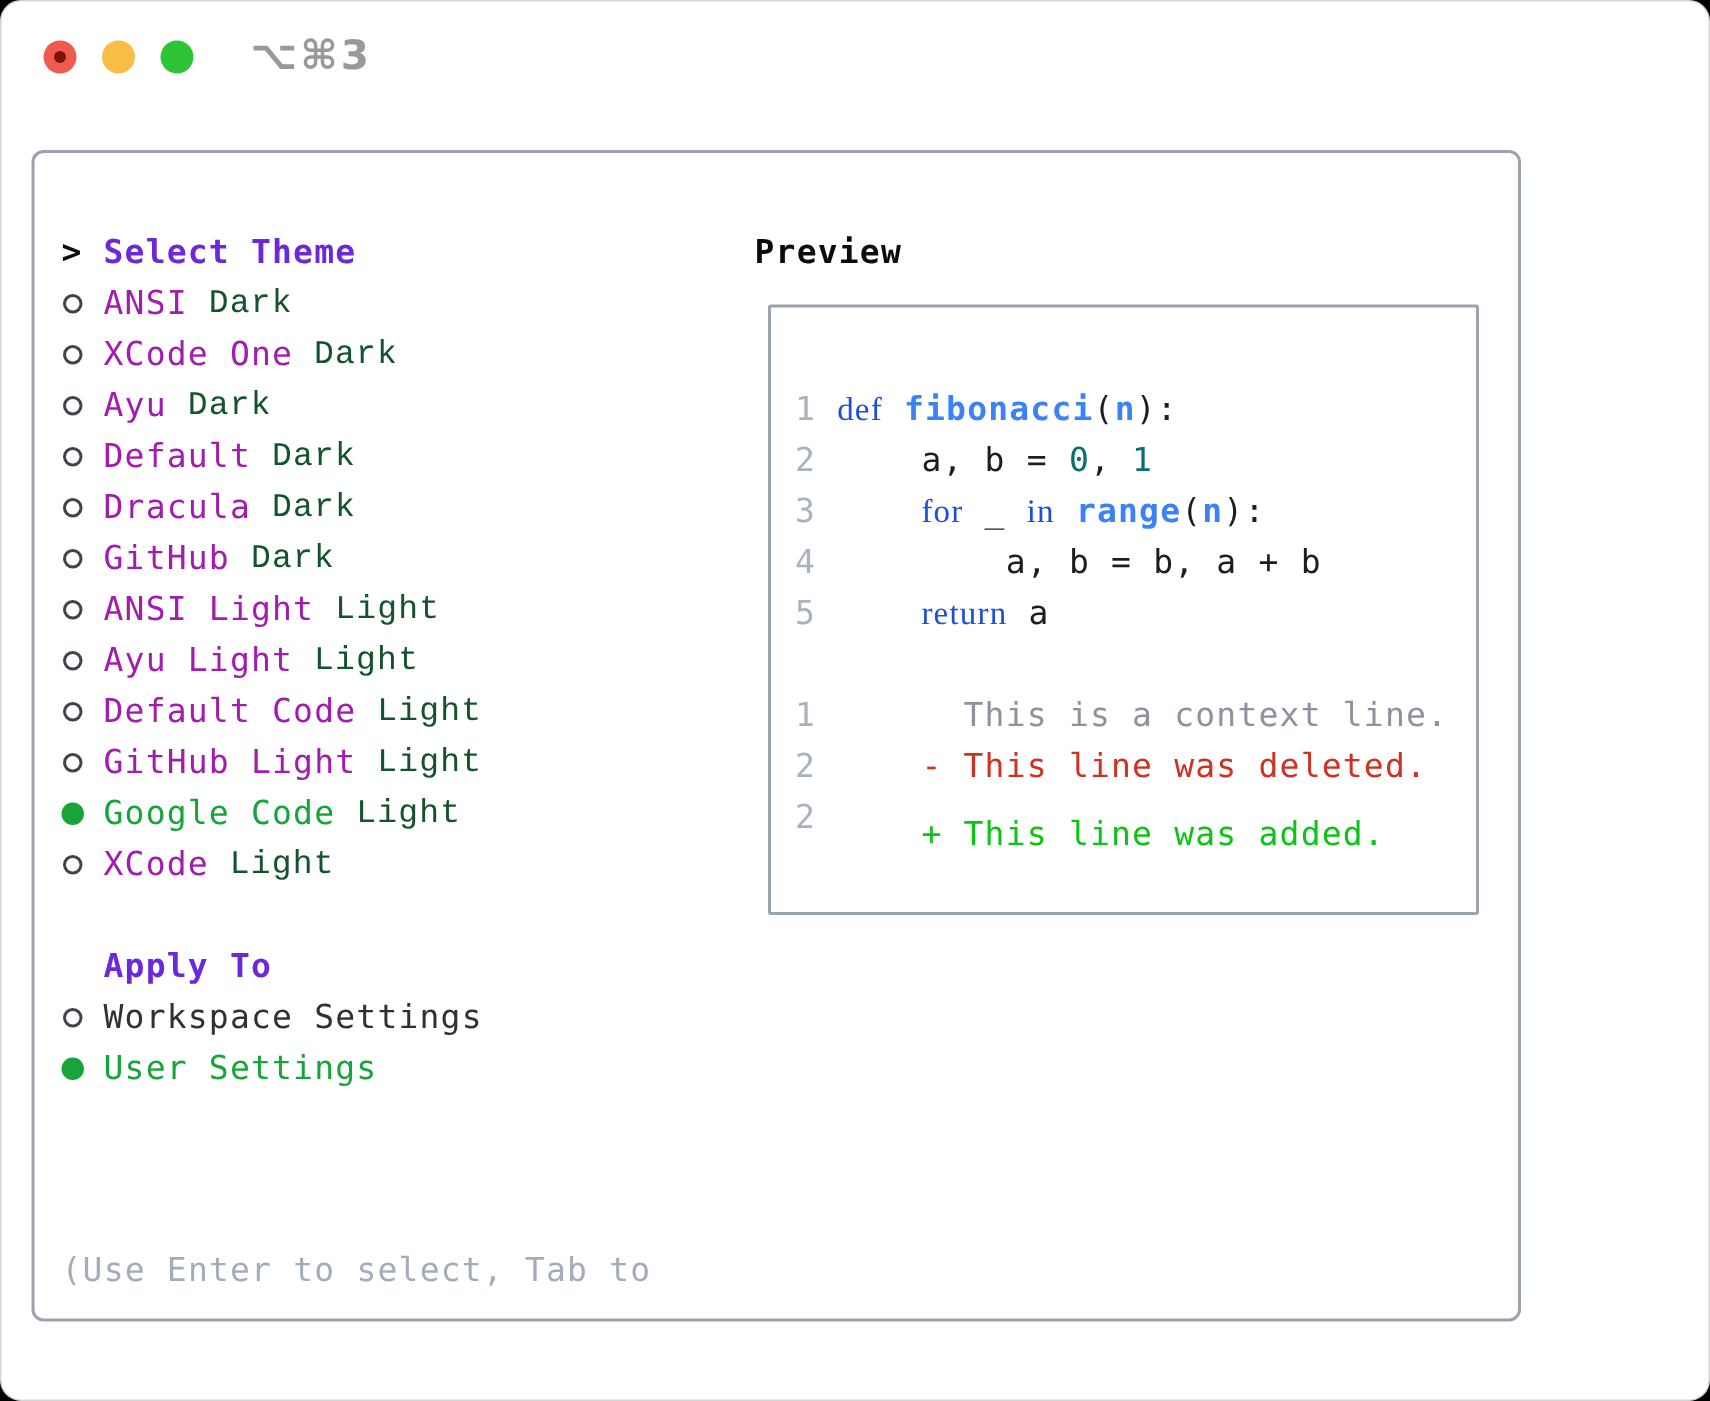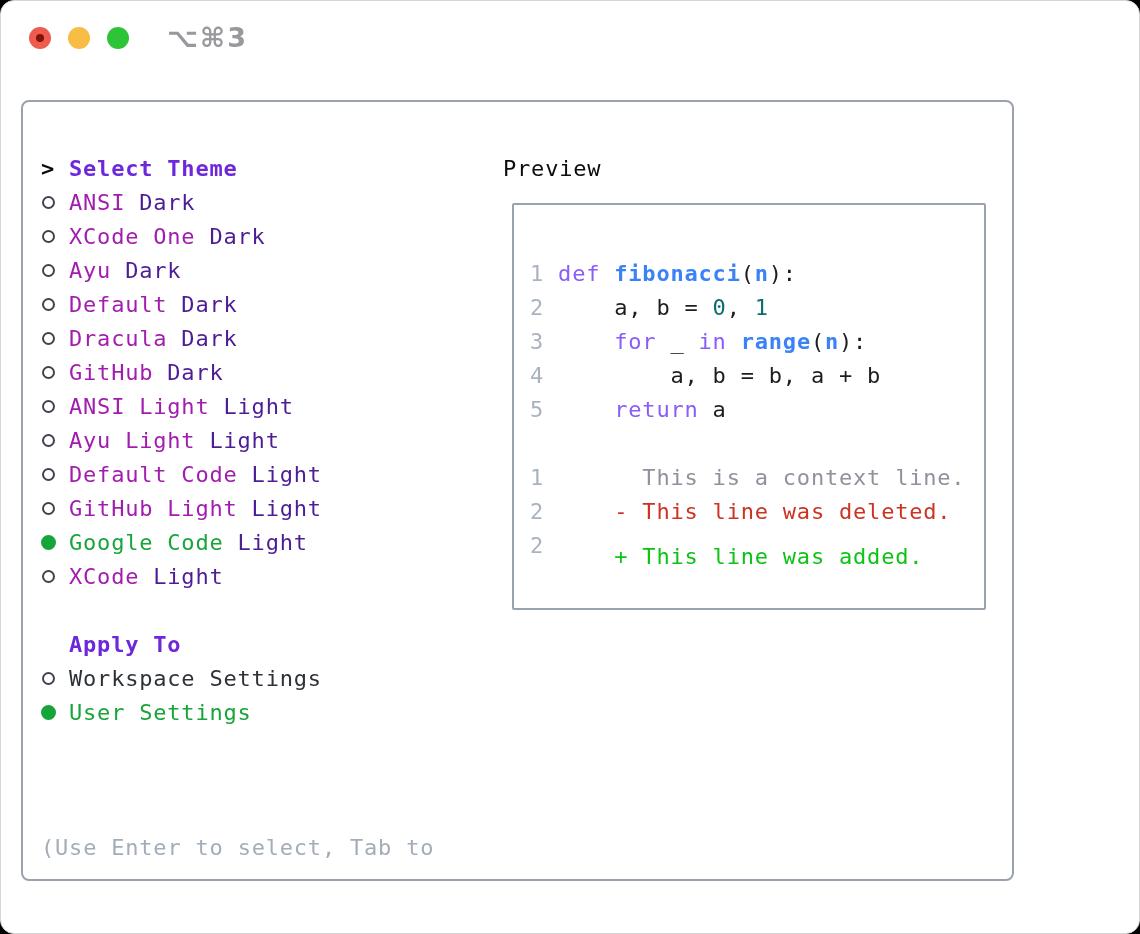--- a/index.html
+++ b/index.html
@@ -41,42 +41,42 @@
     height: 34px; display: flex; align-items: center;
     font-size: 22px; letter-spacing: 0.8px; white-space: pre;
   }
   .marker { width: 28px; flex: none; display: flex; align-items: center; }
   .caret { font-weight: bold; color: #0c0c0c; }
   .bullet { width: 13px; height: 13px; border: 2px solid #40454d; border-radius: 50%; margin-left: 1px; }
   .bullet.on { background: #17a53a; border-color: #17a53a; width: 15px; height: 15px; margin-left: 0; }
   .hdr-text { font-weight: bold; color: #6d28d9; }
   .theme-name { color: #a21caf; }
   .theme-name.on { color: #17a53a; }
-  .variant { color: #4c1d95; }
+  .variant { color: #14532d; font-family: Liberation Mono, monospace; }
   .opt-label { color: #2e3238; }
   .opt-label.on { color: #17a53a; }
   .spacer { height: 34px; }
   .hint { color: #a3adba; font-size: 22px; line-height: 34px; letter-spacing: 0.8px; white-space: pre; }
 
   
   .preview-label {
     position: absolute; left: 480px; top: 49px; height: 34px;
     display: flex; align-items: center;
-    font-size: 22px; font-weight: normal; color: #0c0c0c; letter-spacing: 0.8px;
+    font-size: 22px; font-weight: bold; color: #0c0c0c; letter-spacing: 0.8px;
   }
   .preview-box {
     position: absolute; left: 489px; top: 101px;
     width: 474px; height: 407px;
     border: 2px solid #9aa3ad; border-radius: 2px;
     background: #fff;
   }
   .code { position: absolute; left: 16px; top: 51px; }
   .cline { height: 34px; display: flex; align-items: center; font-size: 22px; letter-spacing: 0.8px; white-space: pre; }
   .lnum { color: #a9b3c0; }
-  .kw  { color: #8b5cf6; }
+  .kw  { color: #1d4ed8; font-family: Liberation Serif, serif; }
   .fn  { color: #3b82f6; font-weight: bold; }
   .nm  { color: #0b6d6d; }
   .pl  { color: #1d1d1d; }
   .ctx { color: #8d929c; }
   .del { color: #cc3322; }
   .add { color: #0cc414; margin-top: 23px; }
 </style>
 </head>
 <body>
 

